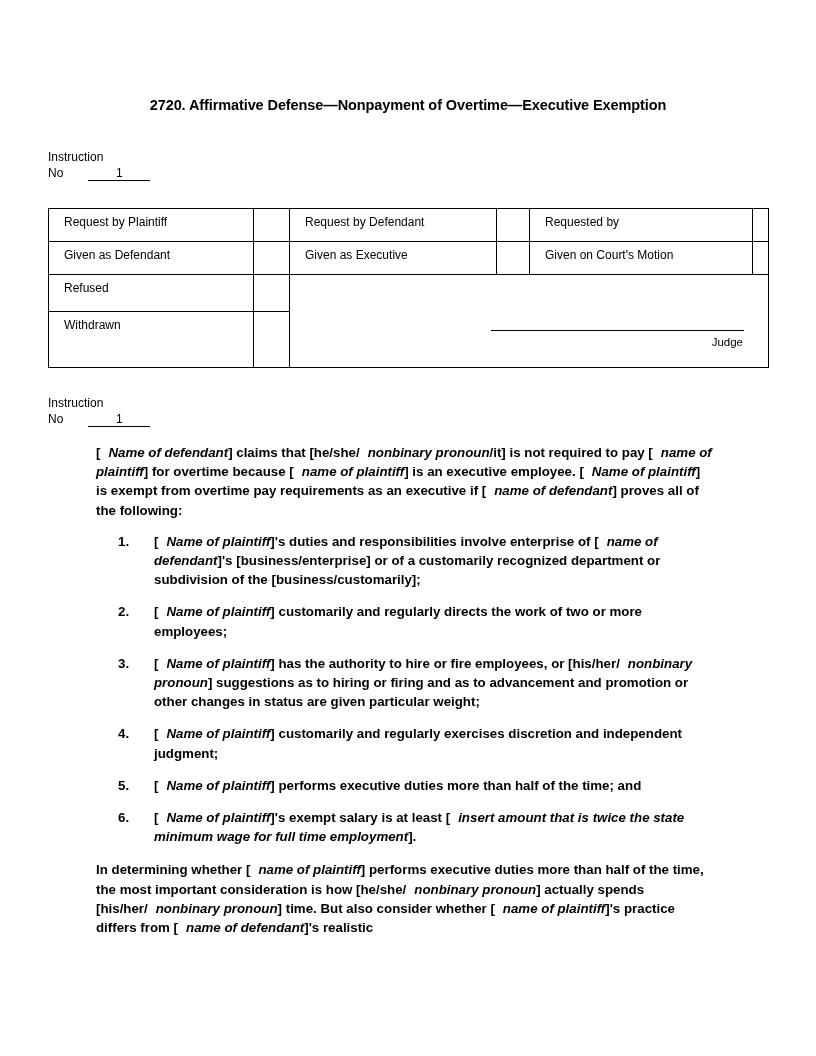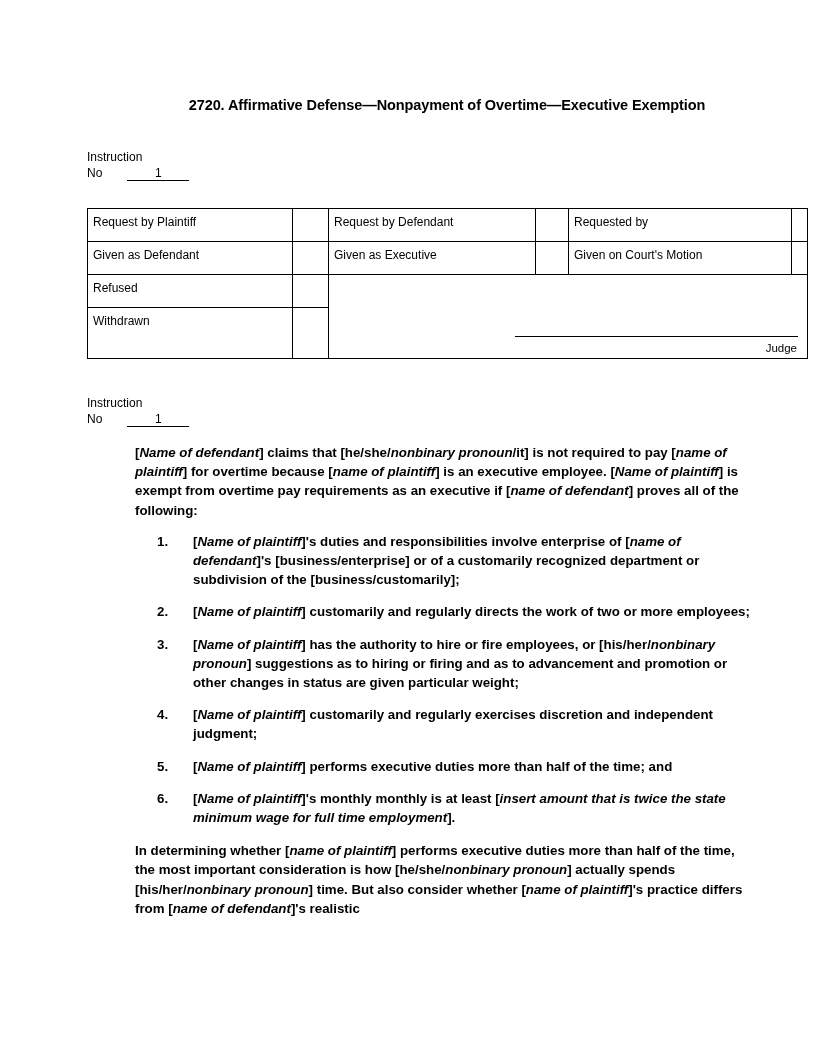--- a/index.html
+++ b/index.html
@@ -14,21 +14,20 @@
     font-family: "Liberation Sans", sans-serif;
     color: #000000;
     overflow: hidden;
   }
 
   .page {
     position: relative;
     width: 672px;
     height: 1056px;
     background: #ffffff;
-    margin-left: 39px;
   }
 
   
   .doc-title {
     position: absolute;
     left: 148px;
     top: 96px;
     width: 520px;
     text-align: center;
     font-size: 14.5px;
@@ -70,30 +69,30 @@
     position: absolute;
     left: 48px;
     top: 208px;
     width: 720px;
     border-collapse: collapse;
     table-layout: fixed;
   }
   .status-table td {
     border: 1px solid #000000;
     font-size: 12px;
-    padding: 6px 5px;
+    padding: 6px 15px;
     vertical-align: top;
     height: 20px;
   }
   .status-table td.cell-check {
     padding: 0;
   }
   .signature-cell {
     position: relative;
-    padding: 1px !important;
+    padding: 16px !important;
     vertical-align: bottom !important;
   }
   .signature-inner {
     position: relative;
     height: 100%;
     min-height: 60px;
   }
   .signature-line {
     position: absolute;
     left: 185px;
@@ -136,21 +135,21 @@
     flex: 0 0 58px;
     padding-left: 22px;
     box-sizing: border-box;
   }
   .num-text {
     flex: 1;
   }
   .closing-para {
     margin: 14px 0 0 0;
   }
-  i { font-style: italic; }
+  i { font-style: italic; padding-left: 8px; }
 </style>
 </head>
 <body>
 
 <div class="page">
 
   <div class="doc-title">2720. Affirmative Defense—Nonpayment of Overtime—Executive Exemption</div>
 
   <div class="instruction-block" id="instruction-top">
     <span class="lbl-line1">Instruction</span>
@@ -230,20 +229,20 @@
       <li class="num-item">
         <span class="num-marker">4.</span>
         <span class="num-text"><span>[</span><i>Name of plaintiff</i><span>] customarily and regularly exercises discretion and independent judgment;</span></span>
       </li>
       <li class="num-item">
         <span class="num-marker">5.</span>
         <span class="num-text"><span>[</span><i>Name of plaintiff</i><span>] performs executive duties more than half of the time; and</span></span>
       </li>
       <li class="num-item">
         <span class="num-marker">6.</span>
-        <span class="num-text"><span>[</span><i>Name of plaintiff</i><span>]'s monthly monthly is at least [</span><i>insert amount that is twice the state minimum wage for full time employment</i><span>].</span></span>
+        <span class="num-text"><span>[</span><i>Name of plaintiff</i><span>]'s exempt salary is at least [</span><i>insert amount that is twice the state minimum wage for full time employment</i><span>].</span></span>
       </li>
     </ol>
 
     <p class="closing-para"><span>In determining whether [</span><i>name of plaintiff</i><span>] performs executive duties more than half of the time, the most important consideration is how [he/she/</span><i>nonbinary pronoun</i><span>] actually spends [his/her/</span><i>nonbinary pronoun</i><span>] time. But also consider whether [</span><i>name of plaintiff</i><span>]'s practice differs from [</span><i>name of defendant</i><span>]'s realistic</span></p>
   </div>
 
 </div>
 
 </body></html>

